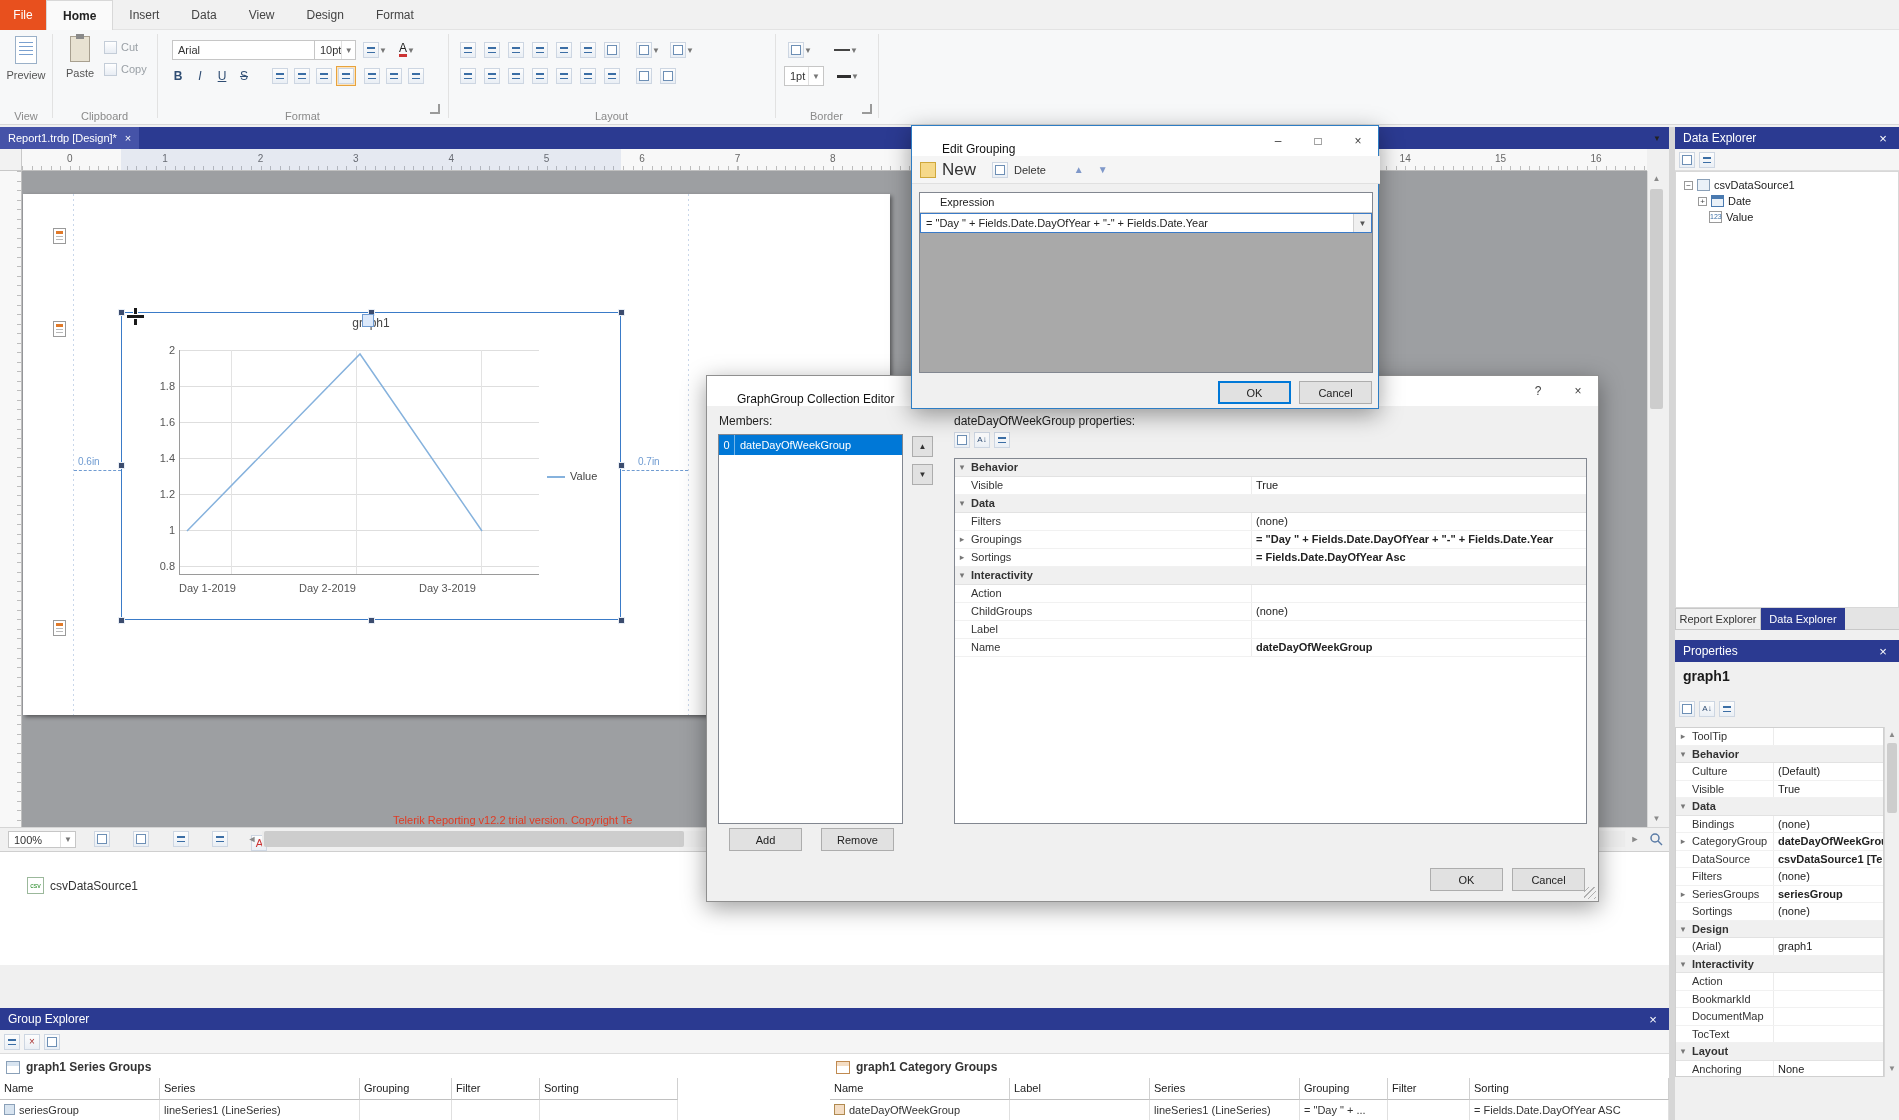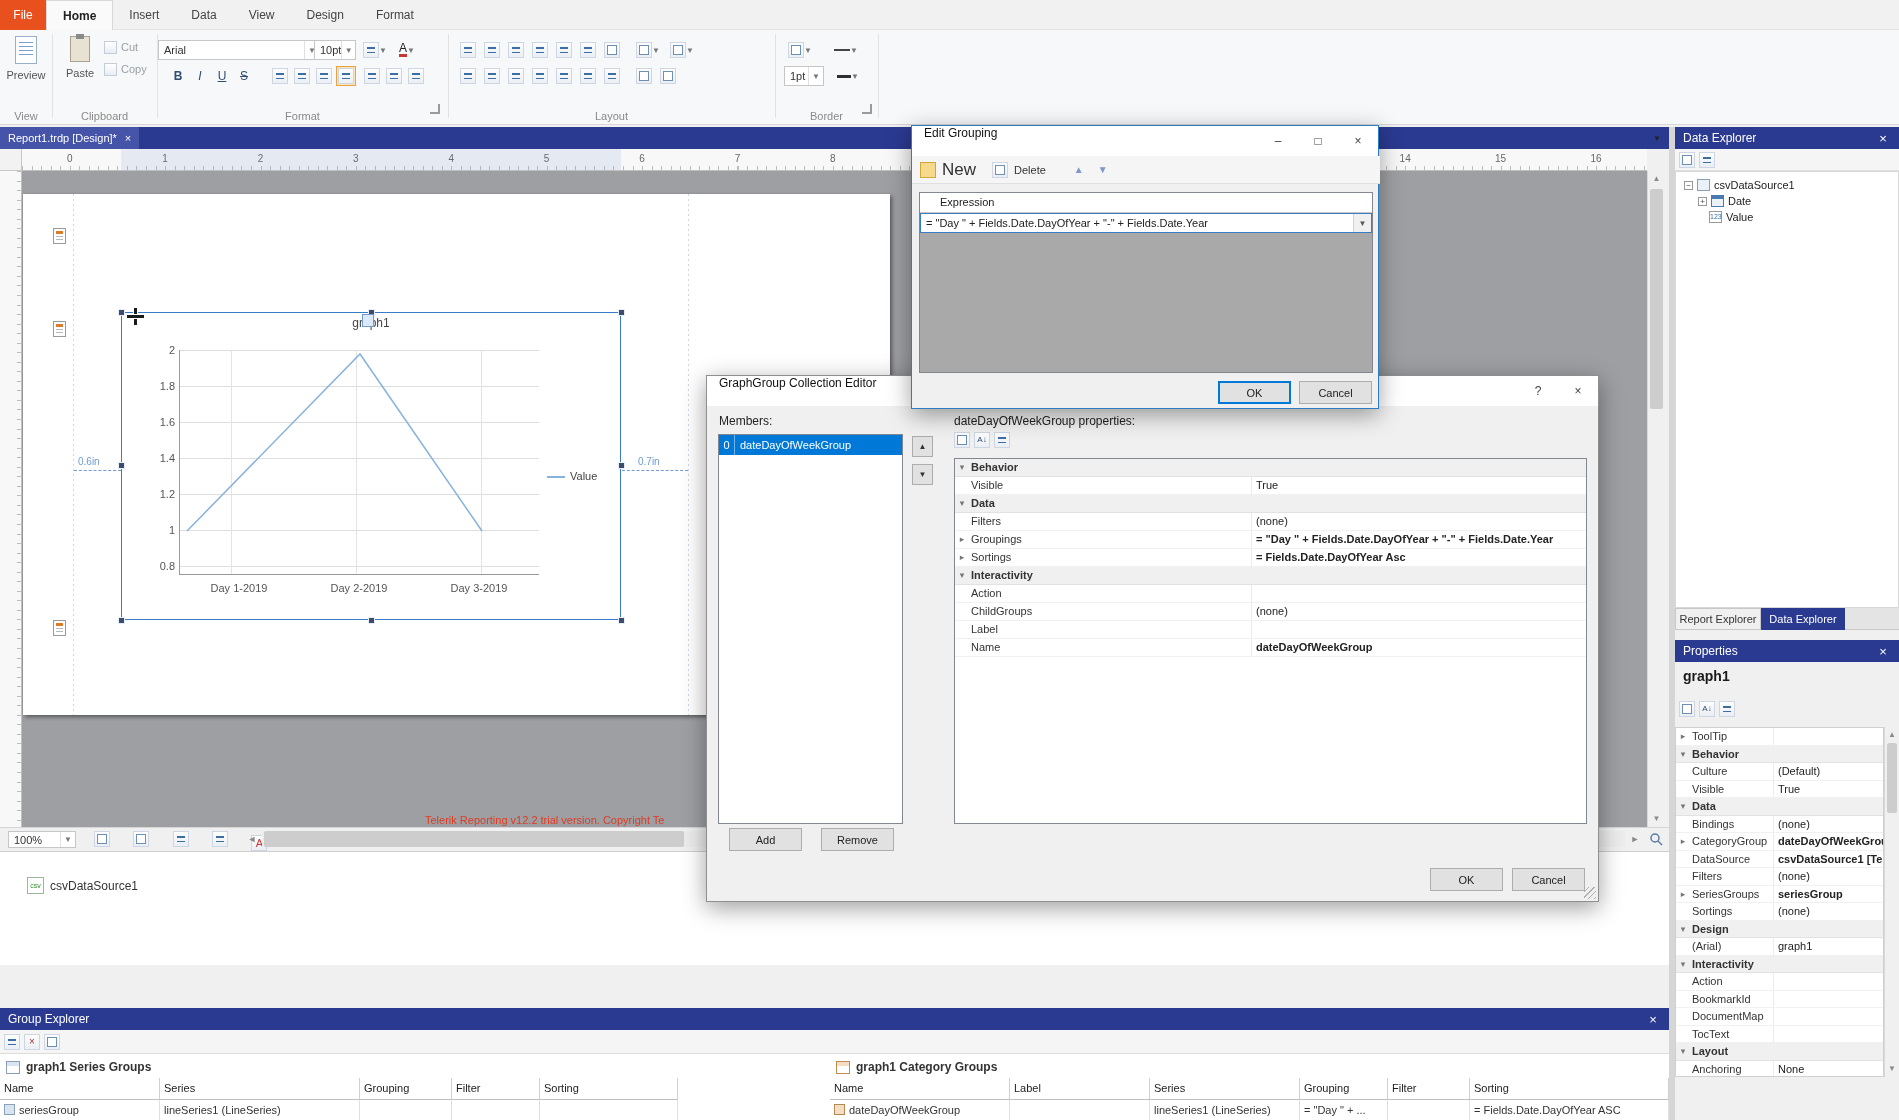--- a/index.html
+++ b/index.html
@@ -58,21 +58,21 @@
  background:repeating-linear-gradient(to bottom,#b9b9b9 0 1px,transparent 1px 3px)}
 #selrect{left:121px;top:312px;width:500px;height:308px;border:1px solid #3a7bc8;background:transparent}
 .hdl{position:absolute;width:7px;height:7px;background:#3c4c6e;border:1px solid #e8eef6}
 #plot{left:179px;top:350px;width:360px;height:225px;border-left:1px solid #9a9a9a;border-bottom:1px solid #9a9a9a;
  background:repeating-linear-gradient(to bottom,#dedede 0 1px,transparent 1px 36px)}
 .vgrid{position:absolute;top:0;bottom:0;width:1px;background:#e3e3e3}
 .ylab{position:absolute;right:2px;width:34px;text-align:right;font-size:11px;color:#555;height:12px;line-height:12px}
 .ylab:nth-of-type(1){top:-6px}.ylab:nth-of-type(2){top:30px}.ylab:nth-of-type(3){top:66px}
 .ylab:nth-of-type(4){top:102px}.ylab:nth-of-type(5){top:138px}.ylab:nth-of-type(6){top:174px}.ylab:nth-of-type(7){top:210px}
 #xlabs{left:179px;top:582px;width:360px;display:flex}
-#xlabs .xl{flex:1;text-align:center;font-size:11px;color:#555}
+#xlabs .xl{flex:1;text-align:left;font-size:11px;color:#555}
 .dimlab{position:absolute;font-size:10px;color:#6f9bd1}
 .dimline{position:absolute;border-top:1px dashed #6f9bd1;height:0}
 #crosshair{left:127px;top:308px;width:17px;height:17px}
 #crosshair::before{content:"";position:absolute;left:7px;top:0;width:3px;height:17px;background:#1a1a1a;box-shadow:0 0 0 1px #fff}
 #crosshair::after{content:"";position:absolute;top:7px;left:0;height:3px;width:17px;background:#1a1a1a;box-shadow:0 0 0 1px #fff}
 .adorner{position:absolute;width:12px;height:13px;background:#dce9fb;border:1px solid #6f9bd1}
 .vsb{background:#f0f0f0;border-left:1px solid #d8d8d8}
 .sbarrow{position:absolute;left:0;right:0;height:16px;color:#8a8a8a;font-size:8px;text-align:center;line-height:16px}
 .sbthumb{position:absolute;left:2px;right:2px;background:#cdcdcd;border-radius:2px}
 
@@ -123,21 +123,21 @@
 .prow.boldv .pv{font-weight:bold}
 .pp .prow{height:17.5px;line-height:17px;font-size:11px}
 .pp .prow .pl{flex:0 0 84px}
 .ce .prow{height:18px;line-height:17px;font-size:11px}
 .ce .prow .pl{flex:0 0 283px}
 #ppdesc{left:1675px;top:1077px;width:224px;height:43px;background:#f0f0f0;border-top:1px solid #cfcfcf;padding:4px 8px;overflow:hidden}
 #ppdesc .dt{font-size:11px;font-weight:bold;color:#222}
 #ppdesc .dx{font-size:11px;color:#444;line-height:13px}
 
 .dialog{position:absolute;background:#f0f0f0;box-shadow:0 6px 22px rgba(0,0,0,.38)}
-.dtitle{position:absolute;left:0;top:0;right:0;height:30px;background:#fff;display:flex;align-items:flex-start;padding-left:12px;font-size:12px;color:#111}
+.dtitle{position:absolute;left:0;top:0;right:0;height:30px;background:#fff;display:flex;align-items:flex-end;padding-left:30px;font-size:12px;color:#111}
 .winbtn{width:40px;height:30px;display:flex;align-items:center;justify-content:center;color:#444;font-size:12px}
 .stdbtn{position:absolute;width:73px;height:23px;background:#e1e1e1;border:1px solid #adadad;font-size:11px;display:flex;align-items:center;justify-content:center;color:#222}
 .stdbtn.focus{border:2px solid #0078d7}
 .memrow{display:flex;height:20px;line-height:20px;font-size:11px;background:#0078d7;color:#fff}
 .memrow .mi{flex:0 0 16px;text-align:center;border-right:1px solid rgba(255,255,255,.45)}
 .memrow .mn{padding-left:5px}
 .updn{position:absolute;width:21px;height:21px;background:#e1e1e1;border:1px solid #adadad;font-size:8px;display:flex;align-items:center;justify-content:center;color:#333}
 .grip{position:absolute;right:2px;bottom:2px;width:12px;height:12px;
  background:repeating-linear-gradient(135deg,transparent 0 3px,#b0b0b0 3px 4px)}
 .trialtext{position:absolute;font-size:11px;color:#e03b24;white-space:nowrap}
@@ -177,21 +177,21 @@
     <div class="minibtn" style="left:104px;top:8px">
       <span class="mini"></span>
       <span>Cut</span>
     </div>
     <div class="minibtn" style="left:104px;top:30px">
       <span class="mini"></span>
       <span>Copy</span>
     </div>
     <div class="glabel" style="left:52px;width:105px">Clipboard</div>
 
-    <div class="combo" style="left:158px;top:10px;width:162px">
+    <div class="combo" style="left:172px;top:10px;width:162px">
       <span>Arial</span>
       <span class="dd">▼</span>
     </div>
     <div class="combo" style="left:314px;top:10px;width:42px">
       <span>10pt</span>
       <span class="dd">▼</span>
     </div>
     <div class="tbtn" style="left:362px;top:10px;width:26px">
         <span class="icb sm stripes"></span>
         <span style="font-size:8px;color:#777">▼</span>
@@ -396,21 +396,21 @@
   <div class="abs" style="left:547px;top:476px;width:18px;border-top:2px solid #86b2dd"></div>
   <div class="abs" style="left:570px;top:470px;font-size:11px;color:#444">Value</div>
 
   <div class="dimline" style="left:74px;top:470px;width:47px"></div>
   <div class="dimlab" style="left:78px;top:456px">0.6in</div>
   <div class="dimline" style="left:622px;top:470px;width:66px"></div>
   <div class="dimlab" style="left:638px;top:456px">0.7in</div>
 
   <div id="crosshair" class="abs"></div>
 
-  <div class="trialtext" style="left:425px;top:814px">Telerik Reporting v12.2 trial version. Copyright Te</div>
+  <div class="trialtext" style="left:393px;top:814px">Telerik Reporting v12.2 trial version. Copyright Te</div>
 
   <div class="abs vsb" style="left:1647px;top:171px;width:18px;height:656px">
     <div class="sbarrow" style="top:0">▲</div>
     <div class="sbthumb" style="top:18px;height:220px"></div>
     <div class="sbarrow" style="bottom:0">▼</div>
   </div>
 
   <div id="statusbar" class="abs">
     <div class="combo" style="left:8px;top:3px;width:68px;height:17px">
       <span>100%</span>

